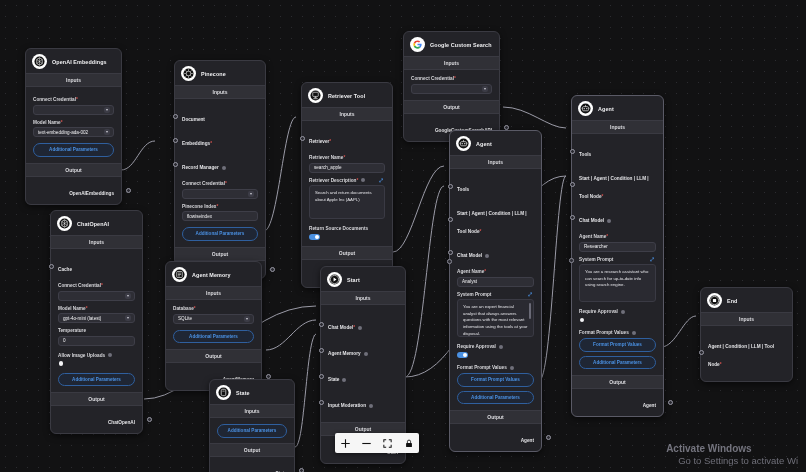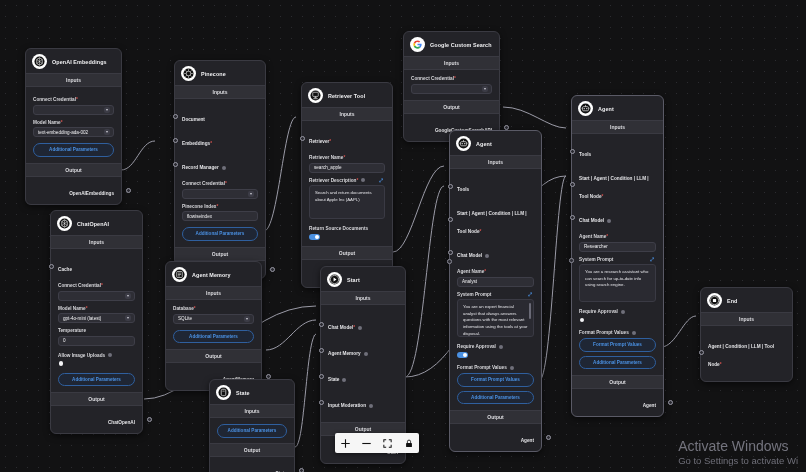--- a/index.html
+++ b/index.html
@@ -119,22 +119,22 @@
   #toolbar .tbtn {
     width:21px; height:20px; display:flex; align-items:center; justify-content:center;
     color:#111;
   }
   #toolbar .tbtn svg { display:block; }
 
   #watermark {
     position:absolute; right:8px; bottom:6px;
     text-align:left; color:#6b6b74; user-select:none;
   }
-  #wm1 { font-size:14px; line-height:1.25; font-weight:normal; color:#74747e; }
-  #wm2 { font-size:9.5px; color:#6f6f79; }
+  #wm1 { font-size:10px; line-height:1.25; font-weight:bold; color:#74747e; }
+  #wm2 { font-size:9.5px; color:#6f6f79;margin-left:12px; }
 </style>
 </head>
 <body>
 
 <div id="canvas">
 
   <svg class="edges">
     <g fill="none" stroke="#9a9aa6" stroke-width="1">
 
       <path d="M121,170 C136,170 140,141 155,141"></path>

